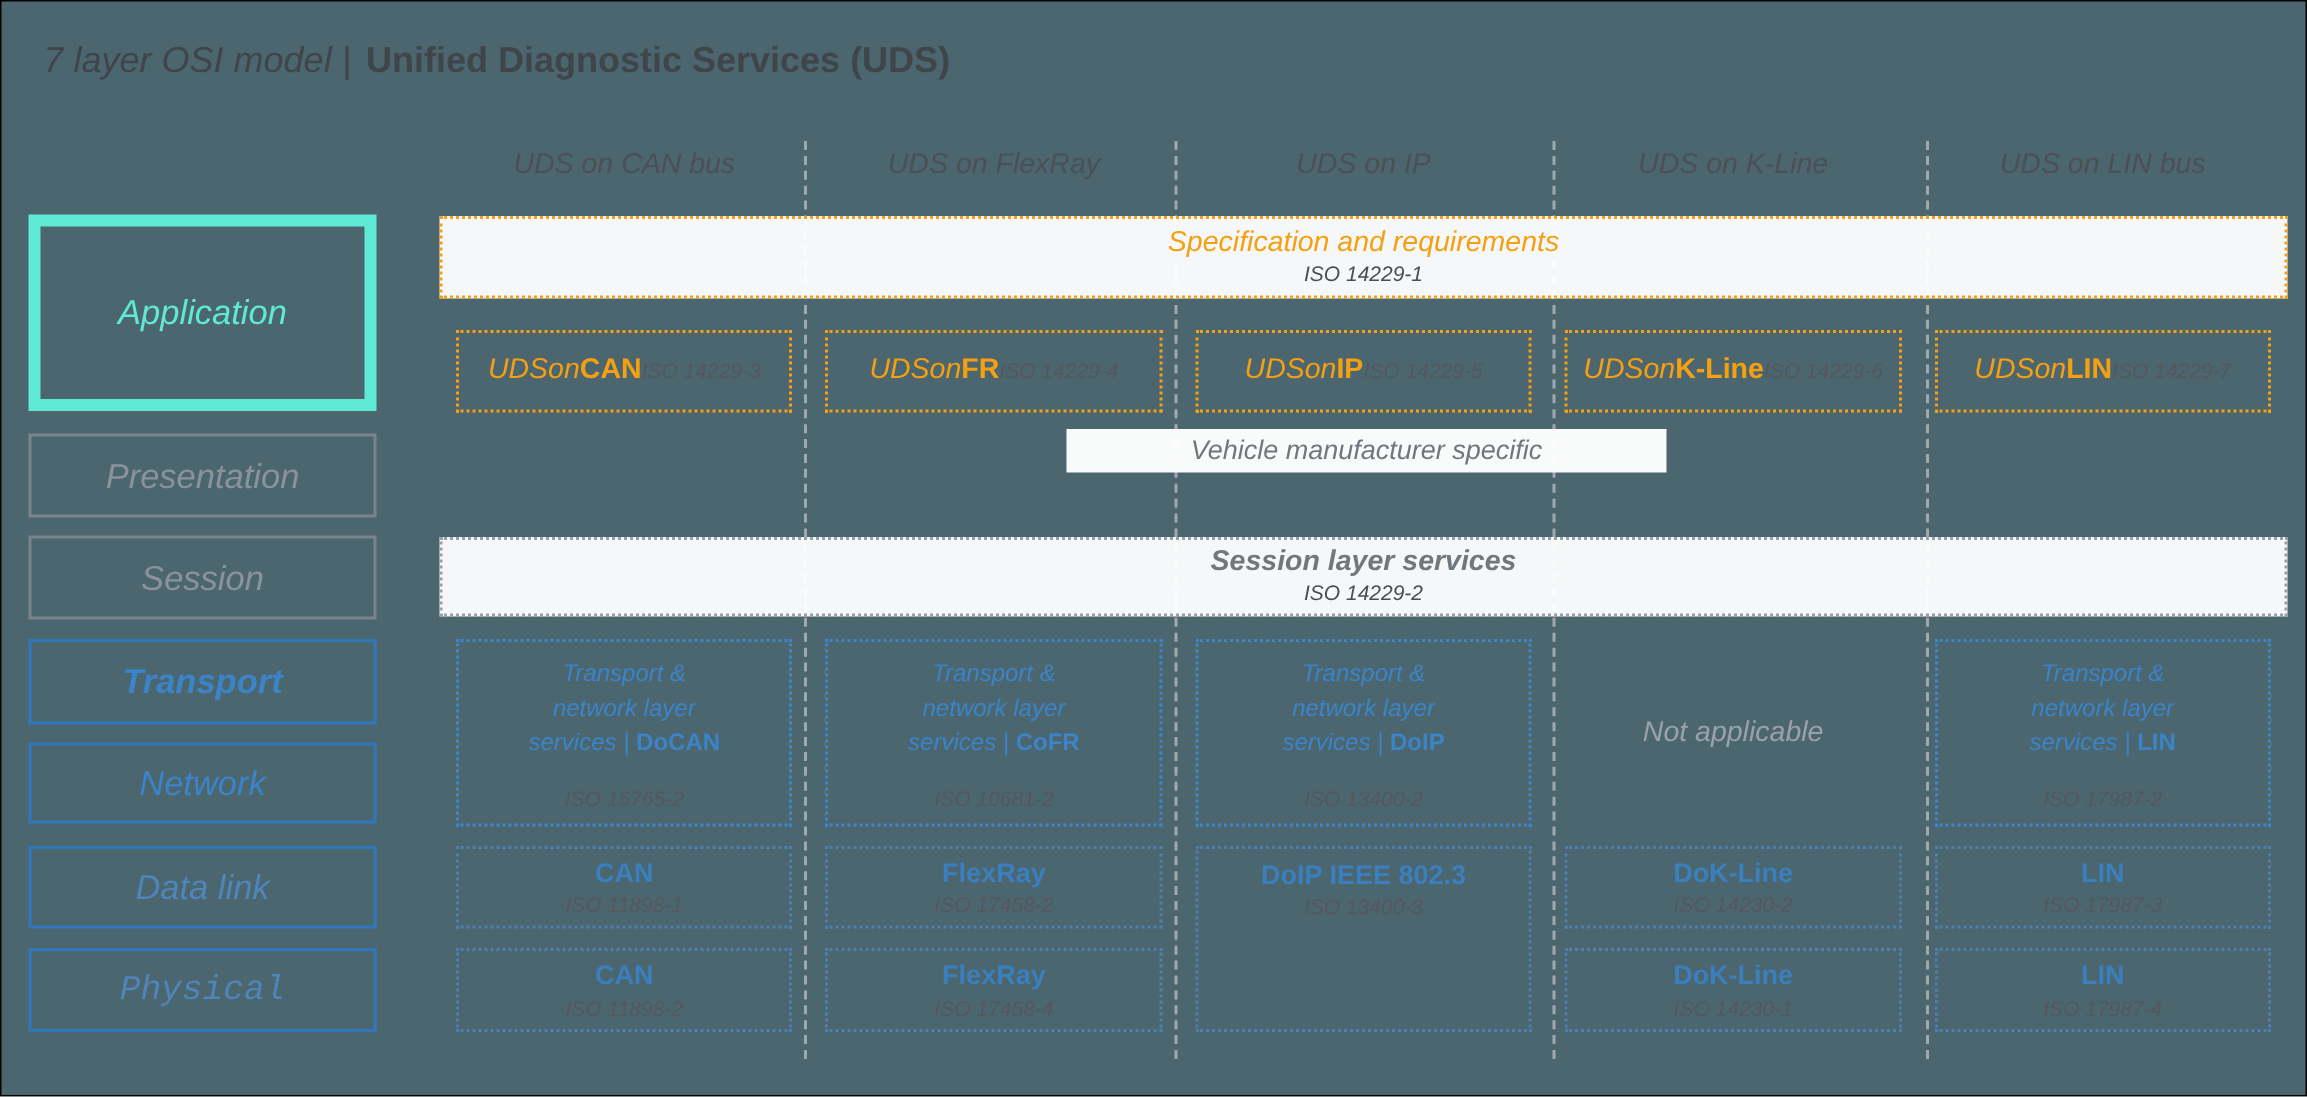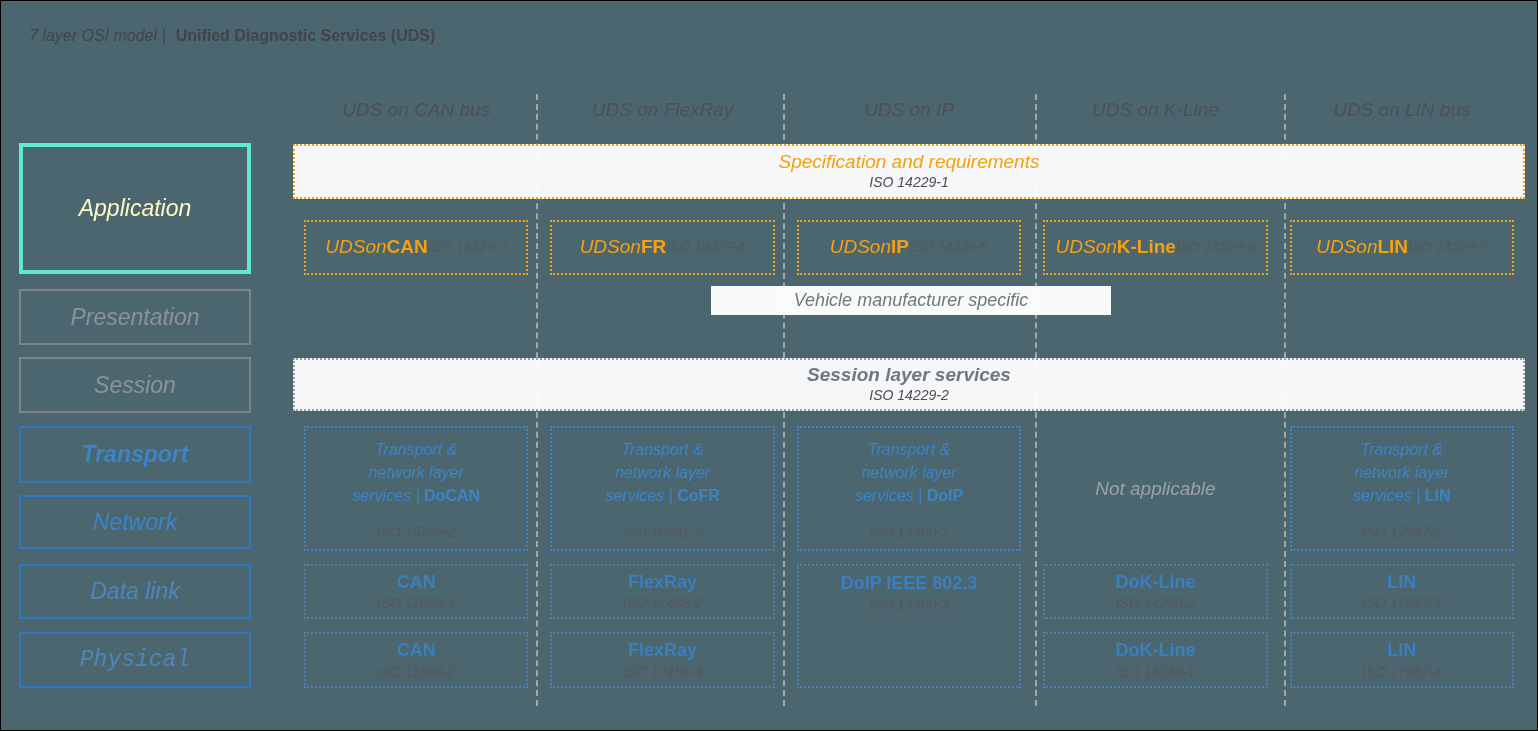--- a/index.html
+++ b/index.html
@@ -3,34 +3,34 @@
 <meta charset="utf-8">
 <style>
   html,body{margin:0;padding:0;background:#fff;}
   .canvas{
     position:relative;width:1536px;height:729px;
     background:#4C6670;border:1px solid #000;
     font-family:"Liberation Sans", sans-serif;
     overflow:hidden;
   }
   
-  .title{position:absolute;left:28px;top:26px;font-size:16px;color:#3F4549;white-space:nowrap;}
+  .title{position:absolute;left:28px;top:26px;font-size:24px;color:#3F4549;white-space:nowrap;}
   .title .model{font-style:italic;font-weight:400;margin-right:10px;}
   .title .app{font-weight:700;}
   
   .col-headers{position:absolute;left:292px;top:98px;width:1232px;display:flex;}
   .col-header{flex:1;text-align:center;font-style:italic;font-size:19px;color:#4A5055;}
   
   .vsep{position:absolute;top:93px;height:612px;width:0;border-left:2px dashed #9FA8AD;z-index:0;}
   
   .layer-box{
     position:absolute;left:18px;width:232px;display:flex;align-items:center;justify-content:center;
     font-style:italic;font-size:23px;box-sizing:border-box;z-index:1;
   }
-  .layer-app{top:142px;height:131px;border:4px solid #5eead4;color:#fef9c3;}
+  .layer-app{top:142px;height:131px;border:8px solid #5eead4;color:#5eead4;}
   .layer-gray{border:2px solid #7B848A;color:#8A939A;}
   .layer-blue{border:2px solid #2F78BE;color:#3B84C8;}
   .layer-blue-muted{border:2px solid #2F78BE;color:#4E86B9;}
   .layer-pres{top:288px;height:56px;}
   .layer-sess{top:356px;height:56px;}
   .layer-tran{top:425px;height:57px;font-weight:bold;}
   .layer-netw{top:494px;height:54px;}
   .layer-dlnk{top:563px;height:55px;}
   .layer-phys{top:631px;height:56px;font-family:Liberation Mono, monospace;}
   

